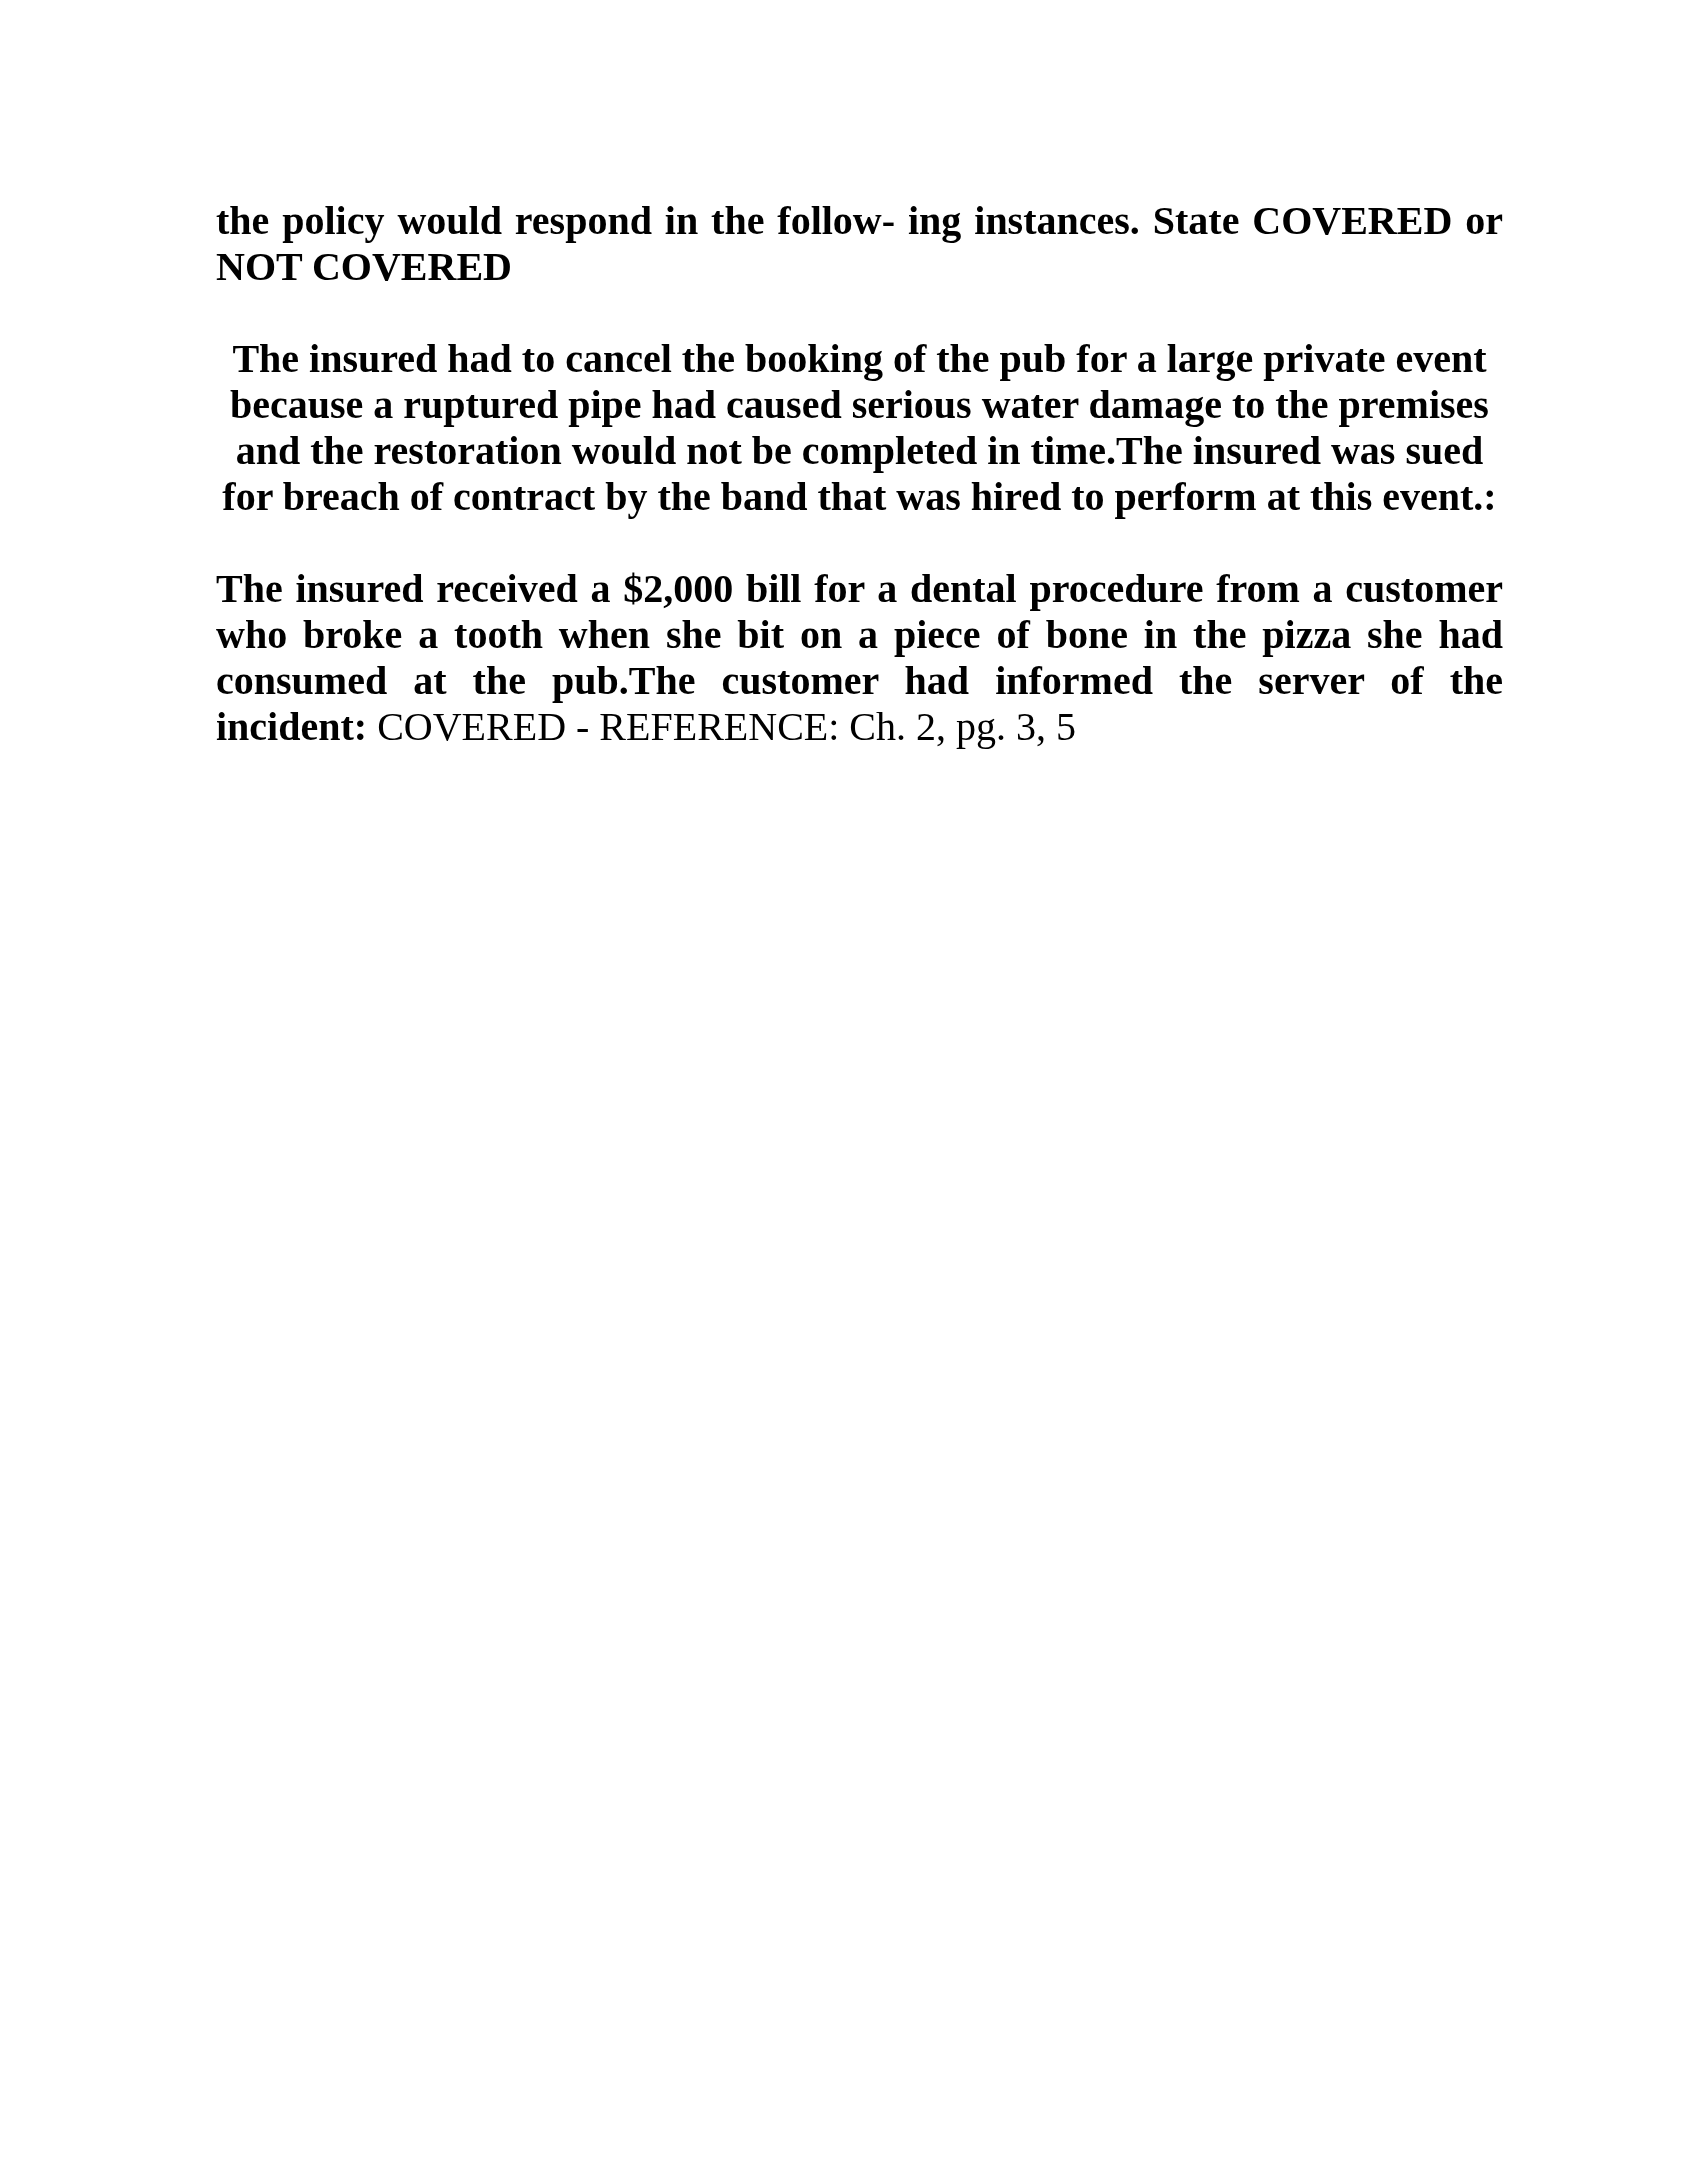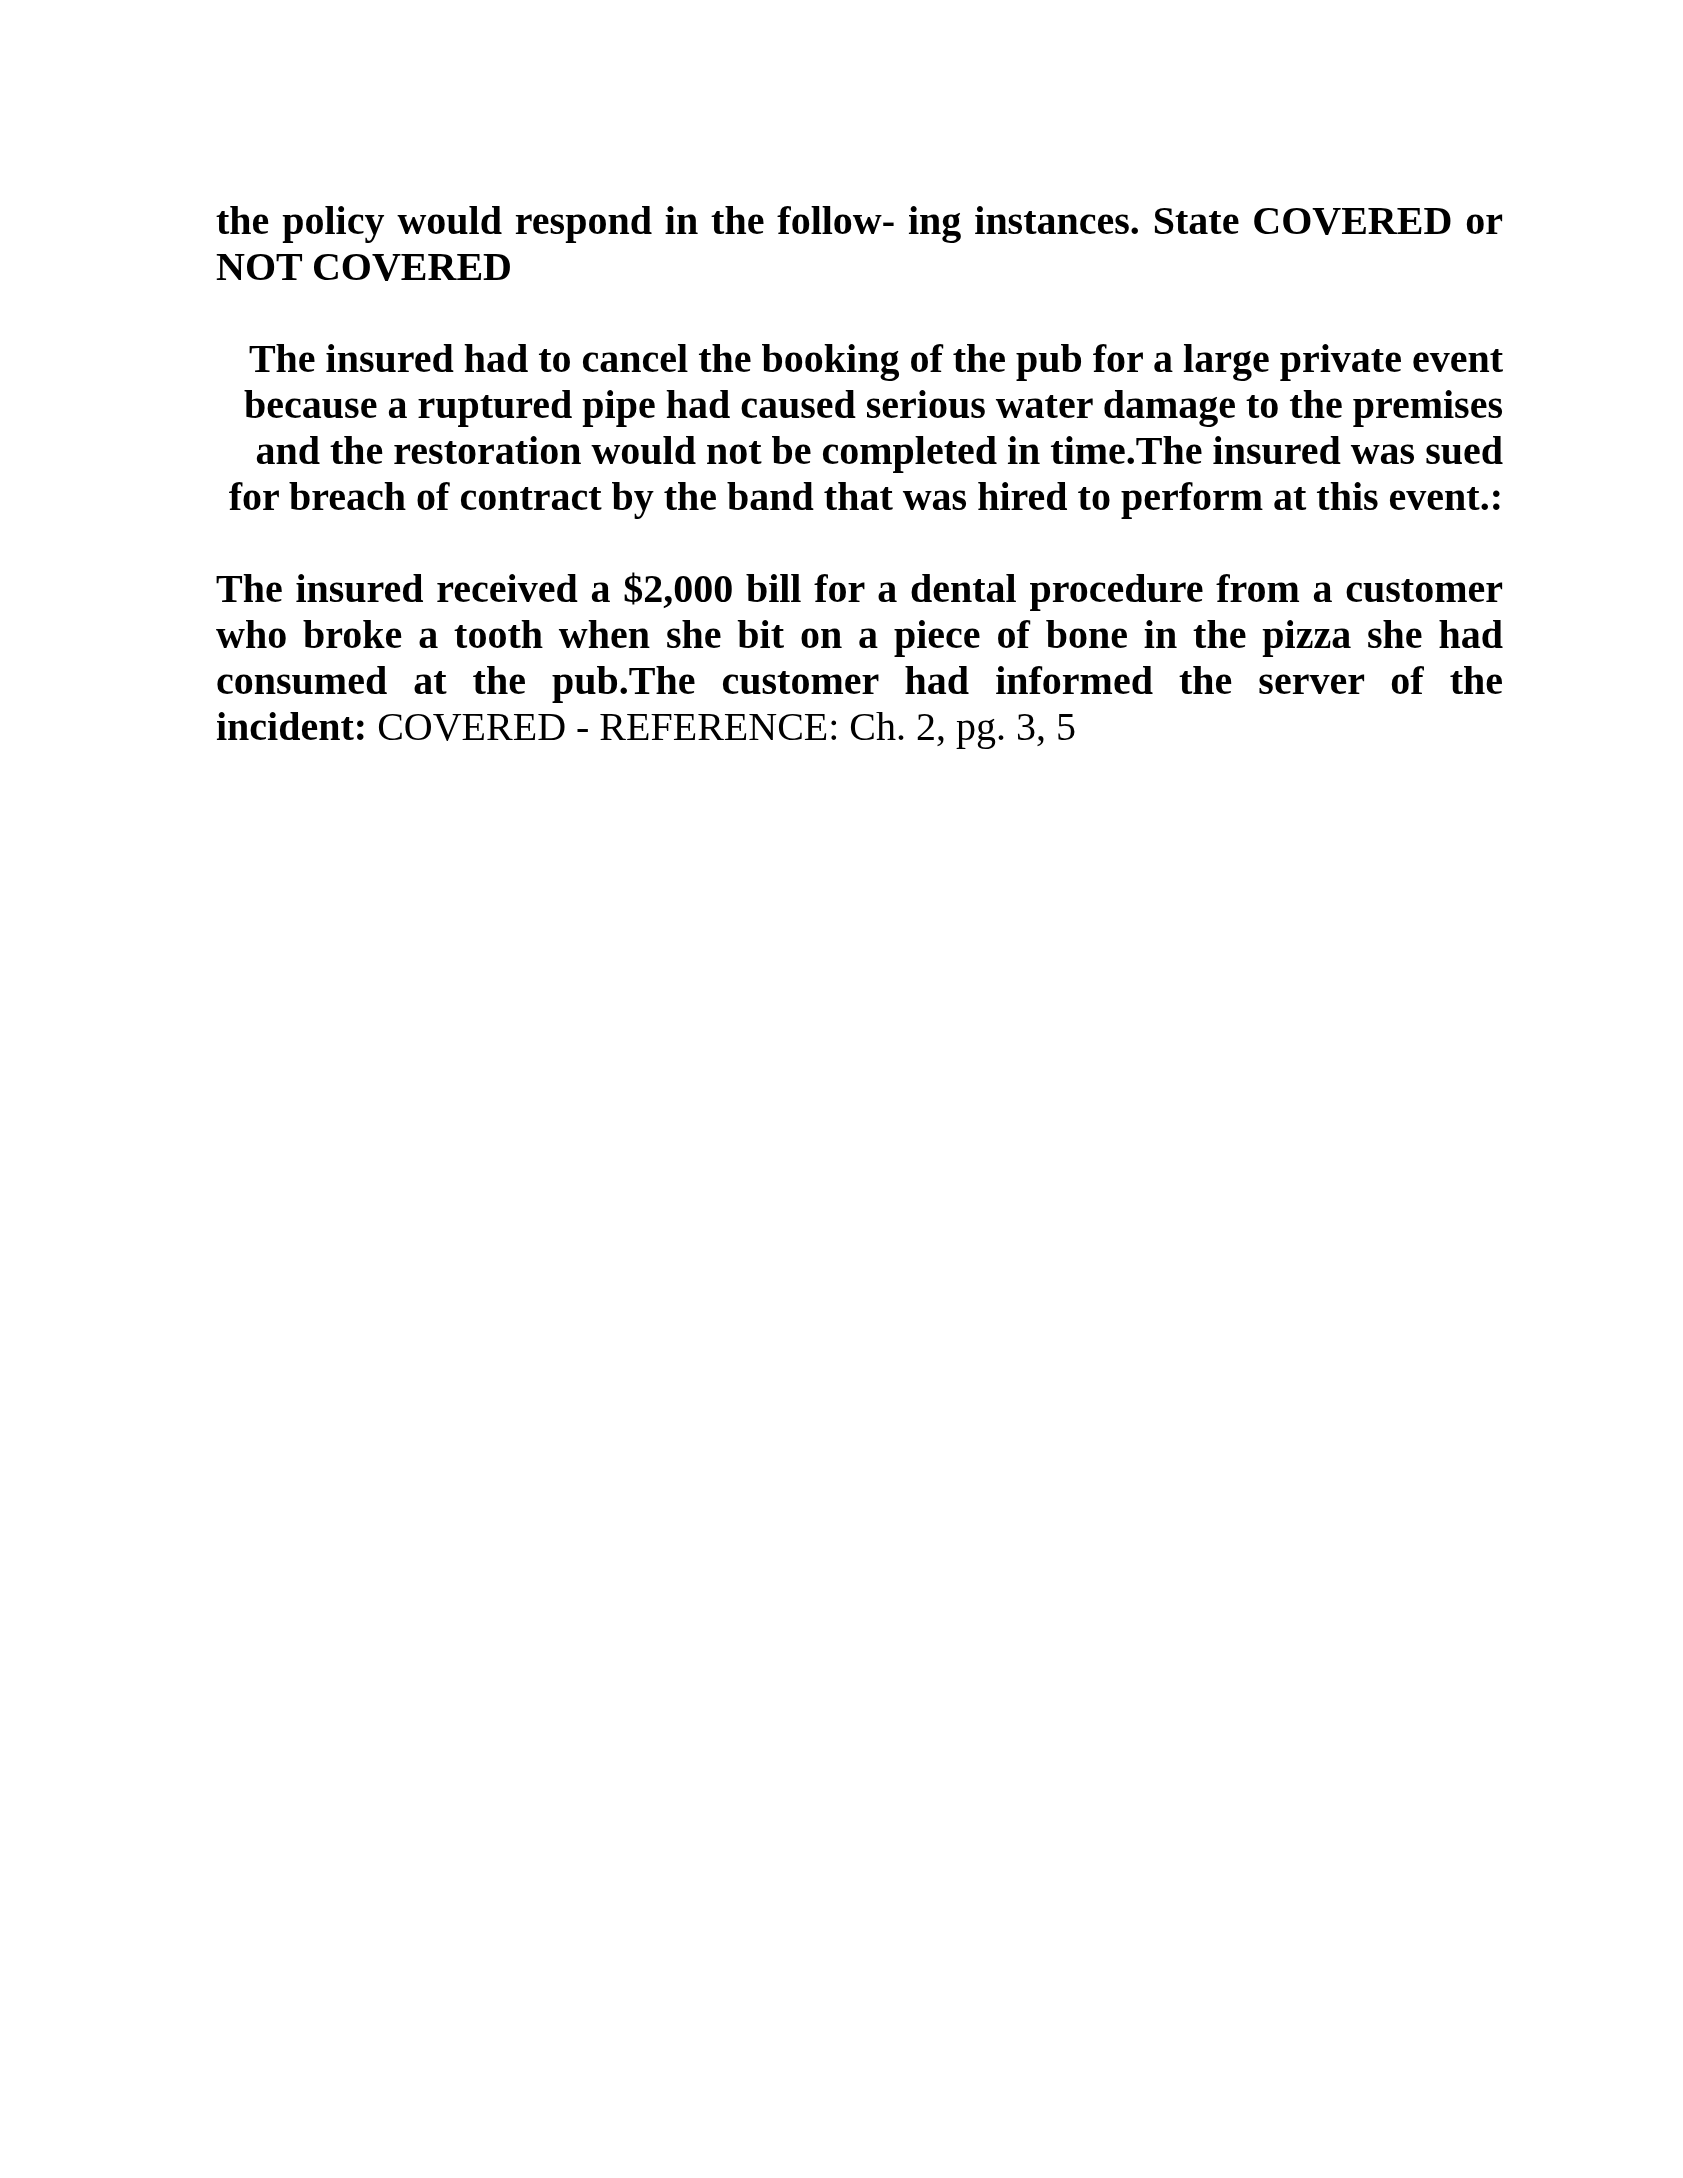--- a/index.html
+++ b/index.html
@@ -12,21 +12,21 @@
     font-family: Liberation Serif, serif;
     font-size: 40px;
     line-height: 46px;
     color: #000000;
   }
   .para { margin: 0; text-align: justify; }
   .para.gap { margin-top: 46px; }
   .b { font-weight: bold; }
   .n { font-weight: normal; }
   .block { display: block; }
-  .left { text-align: right; }
+  .left { text-align: center; }
 </style>
 </head>
 <body>
 
 <div class="page">
 
   <p class="para">
     <span class="b">the policy would respond in the follow- ing instances. State COVERED or NOT COVERED</span>
   </p>
 

